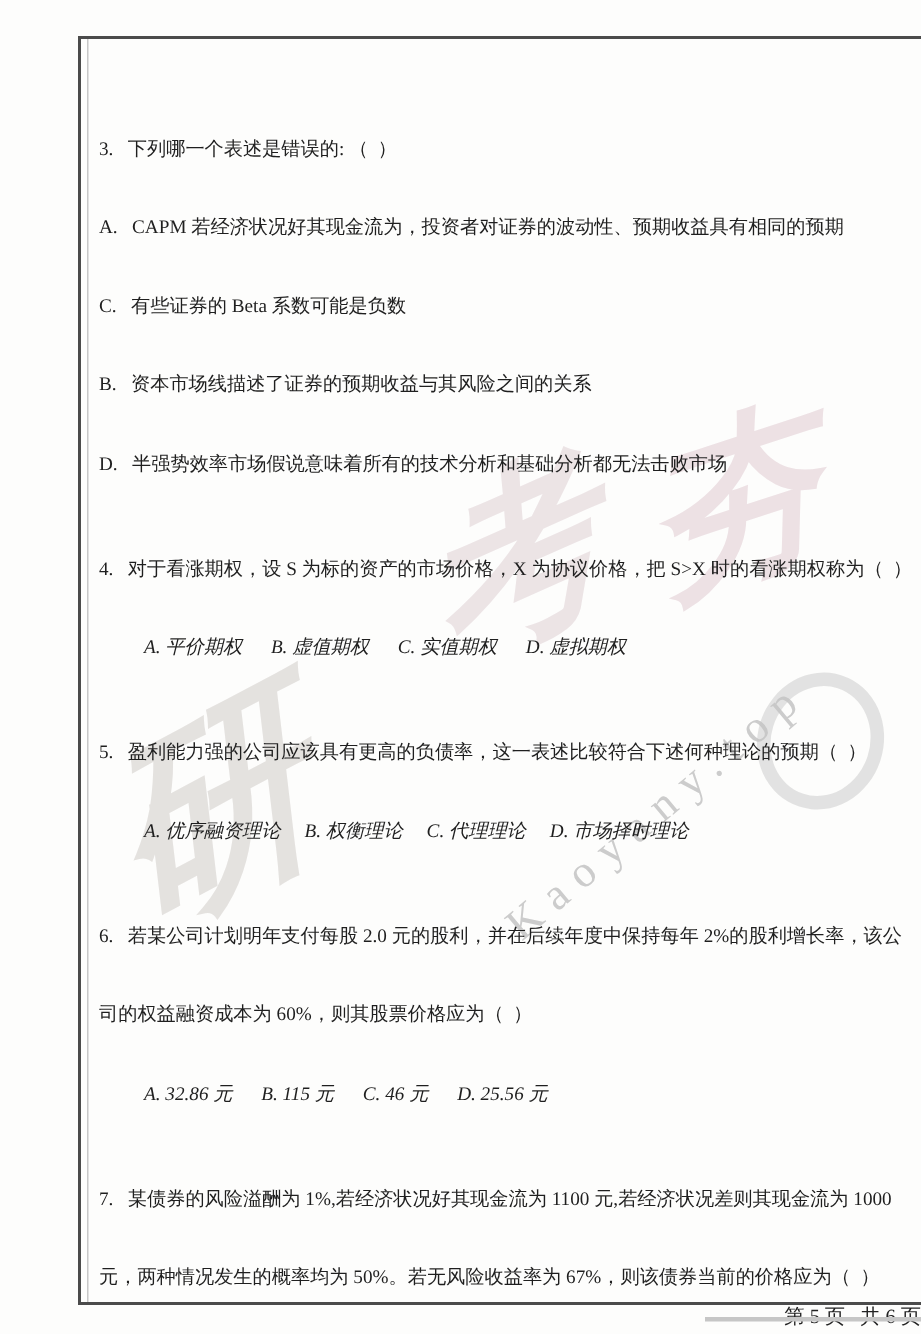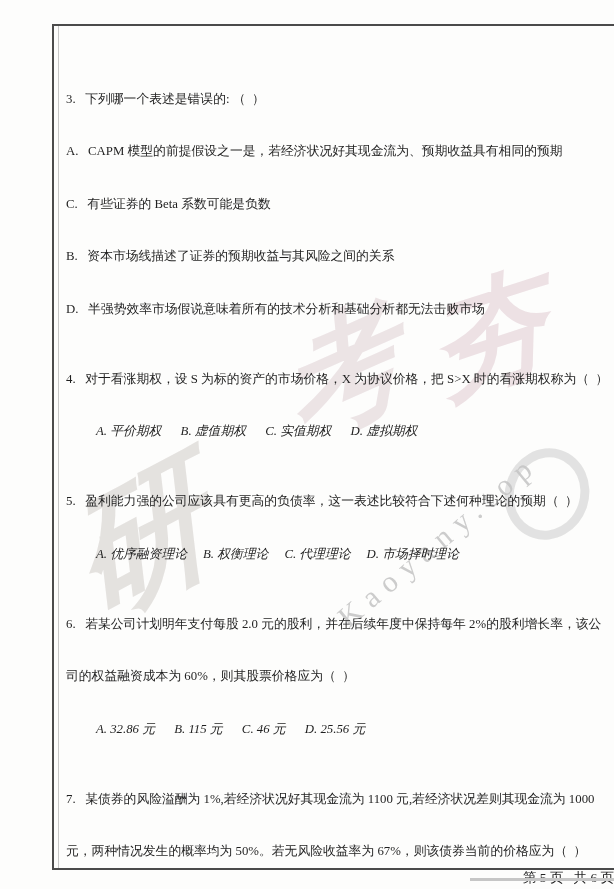--- a/index.html
+++ b/index.html
@@ -75,21 +75,21 @@
   <div class="wm wm-cal wm-cal-2">考</div>
   <div class="wm wm-cal wm-cal-3">夯</div>
   <div class="wm wm-loop"></div>
   <div class="wm wm-site">Kaoyany.top</div>
 
   <div class="border-box">
     <div class="inner-left-line"></div>
     <div class="content">
 
       <p>3.   下列哪一个表述是错误的: （  ）</p>
-      <p>A.   CAPM 模型的前提假设之一是，若经济状况好其现金流为、预期收益具有相同的预期</p>
+      <p>A.   CAPM 若经济状况好其现金流为，投资者对证券的波动性、预期收益具有相同的预期</p>
       <p>C.   有些证券的 Beta 系数可能是负数</p>
       <p>B.   资本市场线描述了证券的预期收益与其风险之间的关系</p>
       <p>D.   半强势效率市场假说意味着所有的技术分析和基础分析都无法击败市场</p>
 
       <p>4.   对于看涨期权，设 S 为标的资产的市场价格，X 为协议价格，把 S&gt;X 时的看涨期权称为（  ）</p>
       <p class="ind">A. 平价期权      B. 虚值期权      C. 实值期权      D. 虚拟期权</p>
 
       <p>5.   盈利能力强的公司应该具有更高的负债率，这一表述比较符合下述何种理论的预期（  ）</p>
       <p class="ind">A. 优序融资理论     B. 权衡理论     C. 代理理论     D. 市场择时理论</p>
 

